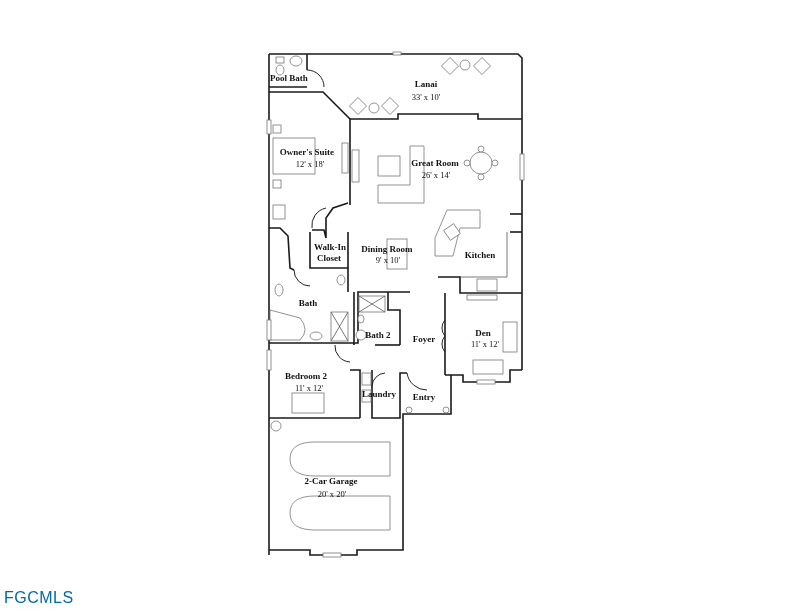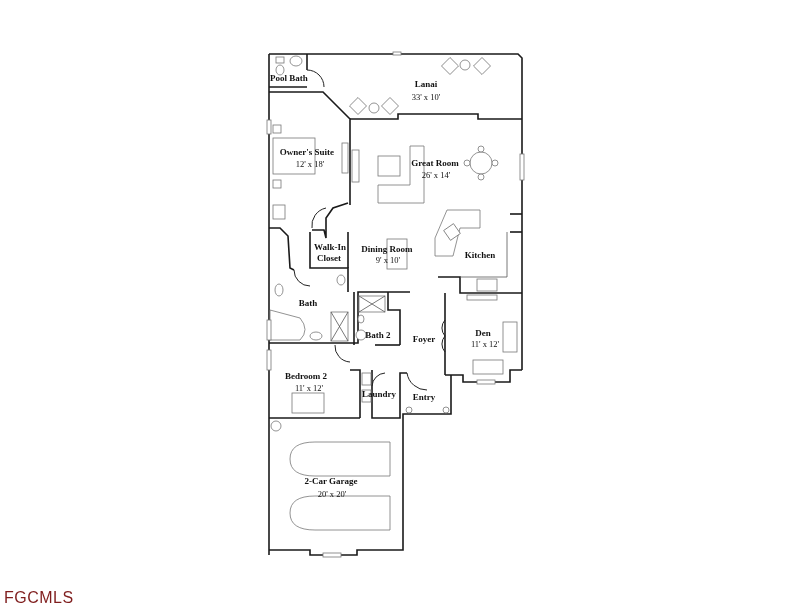--- a/index.html
+++ b/index.html
@@ -4,21 +4,21 @@
 <style>
   html, body { margin:0; padding:0; background:#ffffff; }
   body { width:792px; height:612px; position:relative; overflow:hidden; font-family:"Liberation Serif", serif; }
   #plan { position:absolute; left:0; top:0; width:792px; height:612px; }
   .wall { fill:none; stroke:#1a1a1a; stroke-width:1.6; }
   .thin { fill:none; stroke:#555; stroke-width:0.8; }
   .fix  { fill:#fff; stroke:#777; stroke-width:0.8; }
   .door { fill:none; stroke:#222; stroke-width:1; }
   .lbl  { font-family:"Liberation Serif", serif; font-size:9px; font-weight:bold; fill:#111; text-anchor:middle; }
   .dim  { font-family:"Liberation Serif", serif; font-size:8.5px; fill:#111; text-anchor:middle; }
-  #watermark { position:absolute; left:4px; top:589px; font-family:"Liberation Sans", sans-serif; font-size:16px; color:#7f1d1d; letter-spacing:0.5px; }
+  #watermark { position:absolute; left:4px; top:589px; font-family:"Liberation Sans", sans-serif; font-size:16px; color:#0369a1; letter-spacing:0.5px; }
 </style>
 </head>
 <body>
 
 <svg id="plan" viewBox="0 0 792 612" xmlns="http://www.w3.org/2000/svg">
 
   <g>
 
     <polyline class="wall" points="269,54 269,92 "></polyline>
     <polyline class="wall" points="269,54 518,54 522,58 522,370"></polyline>

